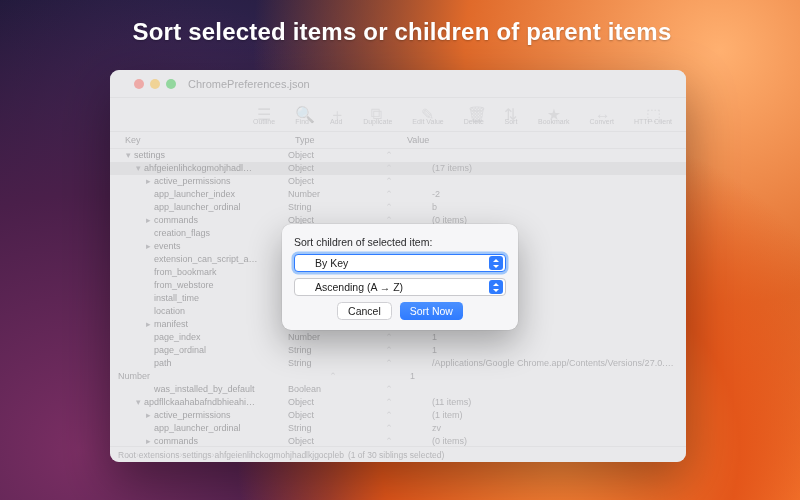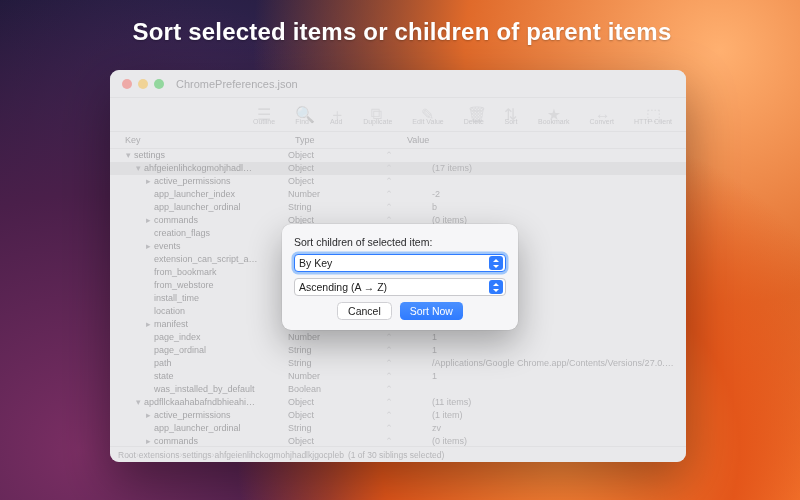--- a/index.html
+++ b/index.html
@@ -39,21 +39,21 @@
     position: absolute; inset: 0;
     background: rgba(230,230,232,.55);
     border-radius: 9px;
     z-index: 5;
   }
   
   .titlebar {
     height: 28px;
     display: flex; align-items: center;
     gap: 6px;
-    padding: 0 12px;
+    padding: 0 24px;
     border-bottom: 1px solid #d9d9dc;
   }
   .traffic { display: flex; gap: 6px; margin-right: 6px; }
   .traffic span { width: 10px; height: 10px; border-radius: 50%; display: block; }
   .tl-close { background: #ff5f57; }
   .tl-min   { background: #febc2e; }
   .tl-max   { background: #28c840; }
   .doc-title { font-size: 11px; color: #6a6a6e; font-weight: 500; }
   
   .toolbar {
@@ -127,21 +127,21 @@
     font-size: 11px;
     color: #222;
   }
   .modal-title { font-size: 10.5px; margin-bottom: 6px; color: #2a2a2c; }
   .picker {
     display: flex; align-items: center; justify-content: space-between;
     height: 18px;
     background: #fff;
     border: 1px solid #c9c9cd;
     border-radius: 4px;
-    padding: 0 2px 0 4px;
+    padding: 0 2px 0 20px;
     margin-bottom: 6px;
     font-size: 10.5px;
   }
   .picker.focus { box-shadow: 0 0 0 2.5px rgba(0,112,255,.35); border-color: #2f7bff; }
   .picker .arrows {
     width: 14px; height: 14px;
     background: #2f7bff;
     border-radius: 3px;
     position: relative;
   }
@@ -332,21 +332,20 @@
           <span class="s">⌃</span>
           <span class="v">1</span>
         </div>
         <div class="row">
           <span class="k ind3"><span class="chev"></span>path</span>
           <span class="t">String</span>
           <span class="s">⌃</span>
           <span class="v">/Applications/Google Chrome.app/Contents/Versions/27.0.1453.93/Google Chrome Framework.fr…</span>
         </div>
         <div class="row">
-          <span class="k ind3"><span class="chev"></span>state</span>
           <span class="t">Number</span>
           <span class="s">⌃</span>
           <span class="v">1</span>
         </div>
         <div class="row">
           <span class="k ind3"><span class="chev"></span>was_installed_by_default</span>
           <span class="t">Boolean</span>
           <span class="s">⌃</span>
           <span class="v"></span>
         </div>

